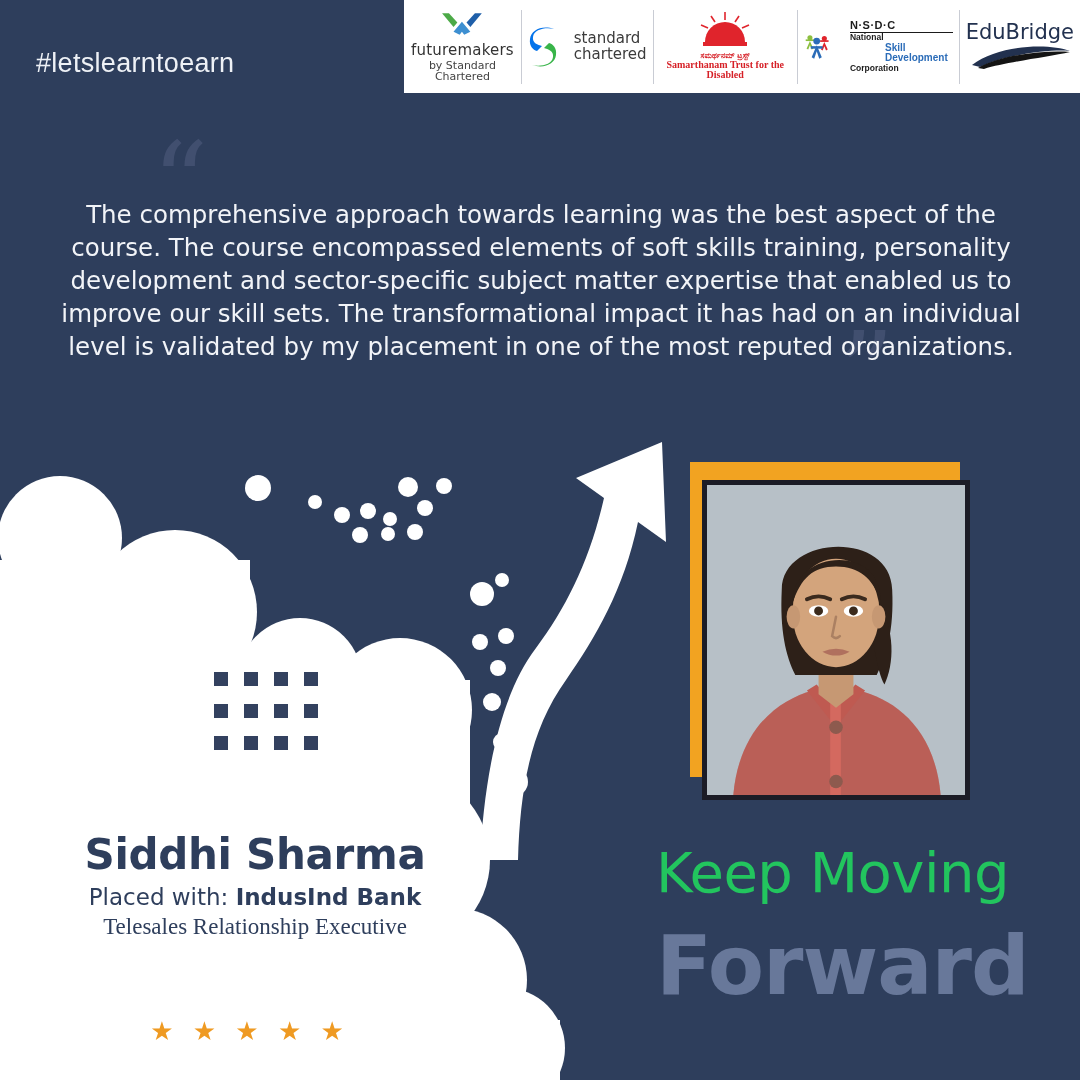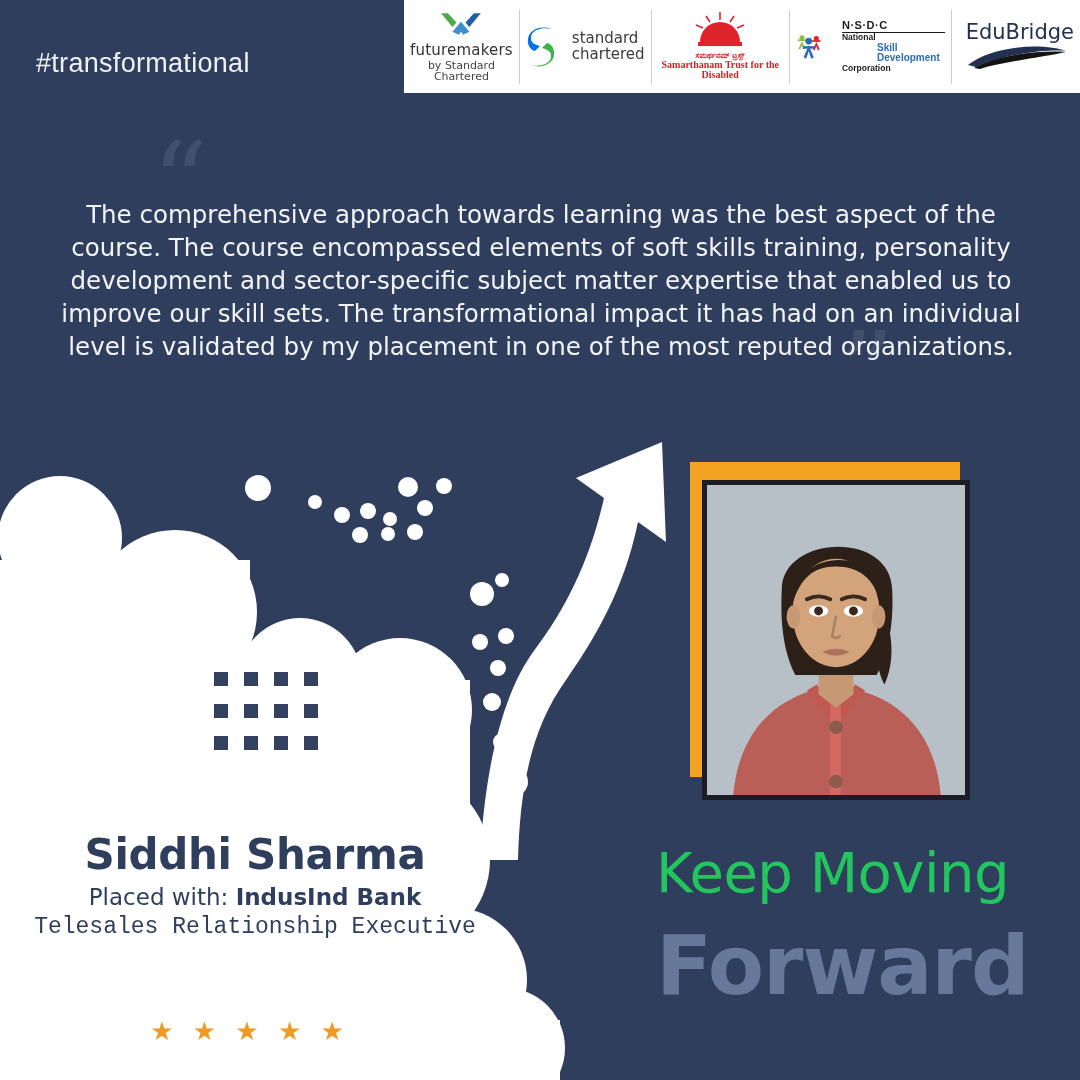--- a/index.html
+++ b/index.html
@@ -90,21 +90,21 @@
     color: #1b1b1b;
     letter-spacing: .5px;
     border-bottom: 1.5px solid #1b1b1b;
     padding-bottom: 1px;
   }
   .nsdc-l1 { font-size: 8.5px; font-weight: bold; color: #1b1b1b; }
   .nsdc-l2 { font-size: 10px; font-weight: bold; color: #2b6cb8; padding-left: 35px; }
   .nsdc-l3 { font-size: 8.5px; font-weight: bold; color: #1b1b1b; }
 
   
-  .eb-wrap { text-align: left; line-height: 1; margin-left: 8px; }
+  .eb-wrap { text-align: right; line-height: 1; }
   .eb-name {
     font-size: 21px;
     color: #22314f;
     font-family: "DejaVu Sans", sans-serif;
   }
 
   
   .hashtag {
     position: absolute;
     left: 36px;
@@ -201,21 +201,21 @@
     font-family: "DejaVu Sans", sans-serif;
   }
   .person-placed b { font-weight: bold; }
   .person-role {
     position: absolute;
     left: 0; top: 914px;
     width: 510px;
     text-align: center;
     font-size: 23px;
     color: #2e3e5c;
-    font-family: Liberation Mono, monospace;
+    font-family: Liberation Serif, serif;
   }
 
   
   .stars {
     position: absolute;
     left: 0; top: 1016px;
     width: 500px;
     text-align: center;
     color: #ef9a22;
     font-size: 26px;
@@ -241,21 +241,21 @@
     font-family: "DejaVu Sans", sans-serif;
     line-height: 1;
     letter-spacing: -1px;
   }
 </style>
 </head>
 <body>
 
 <div id="canvas">
 
-  <div class="hashtag">#transformational</div>
+  <div class="hashtag">#letslearntoearn</div>
 
   <div class="logo-bar">
 
     <div class="logo-cell">
       <div class="fm-wrap">
         <svg class="fm-mark" viewBox="0 0 60 34">
           <path d="M4 3 L13 3 L24 15 L19 21 Z" fill="#4caa47"></path>
           <path d="M56 3 L47 3 L36 15 L41 21 Z" fill="#1f5fa9"></path>
           <path d="M30 14 L41 27 L33 31 L30 27 L27 31 L19 27 Z" fill="#3d8fd1"></path>
         </svg>

